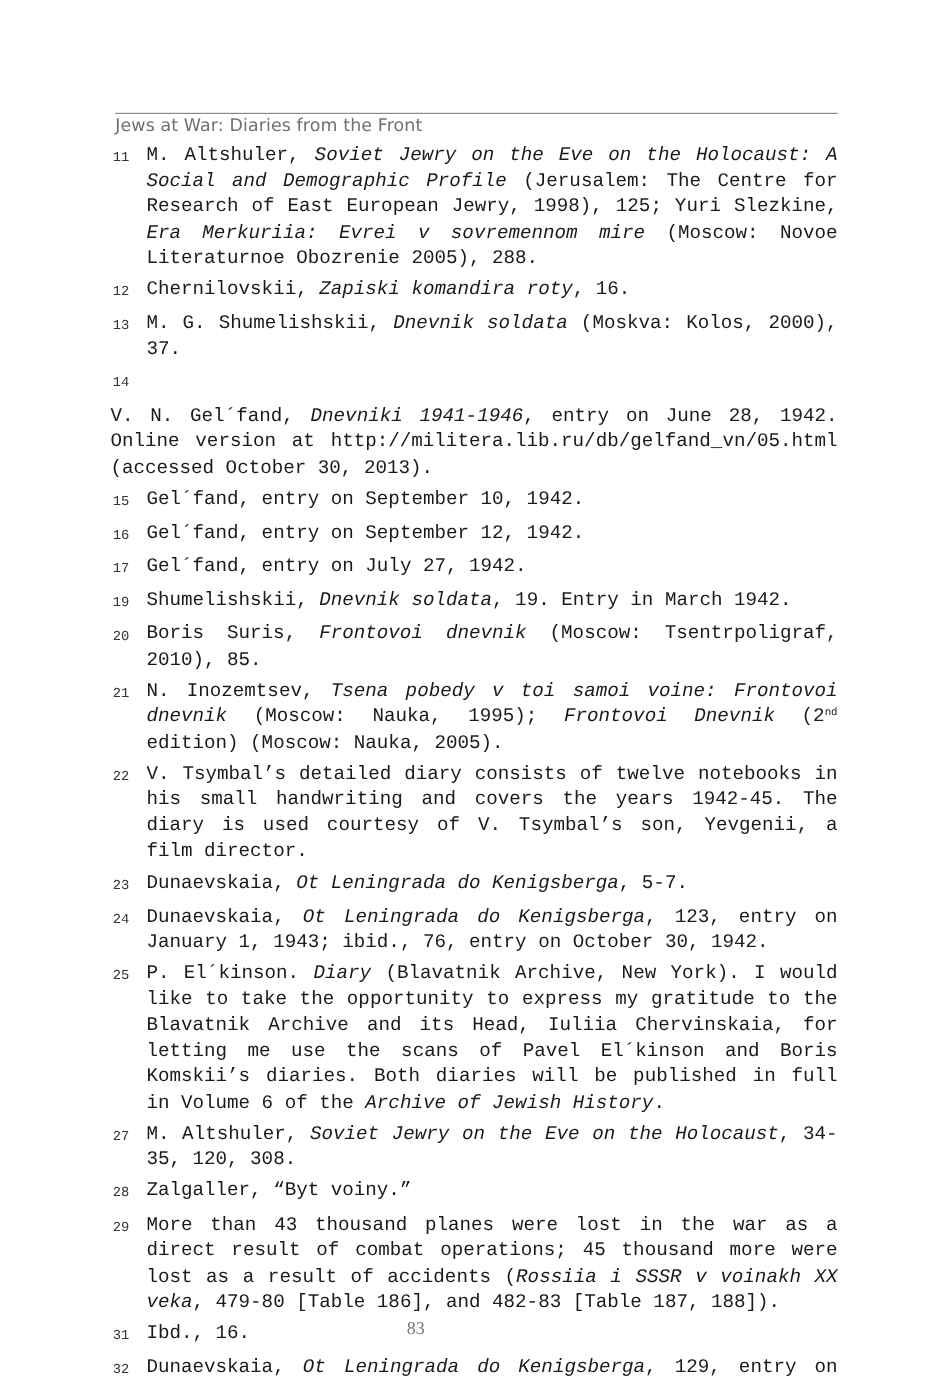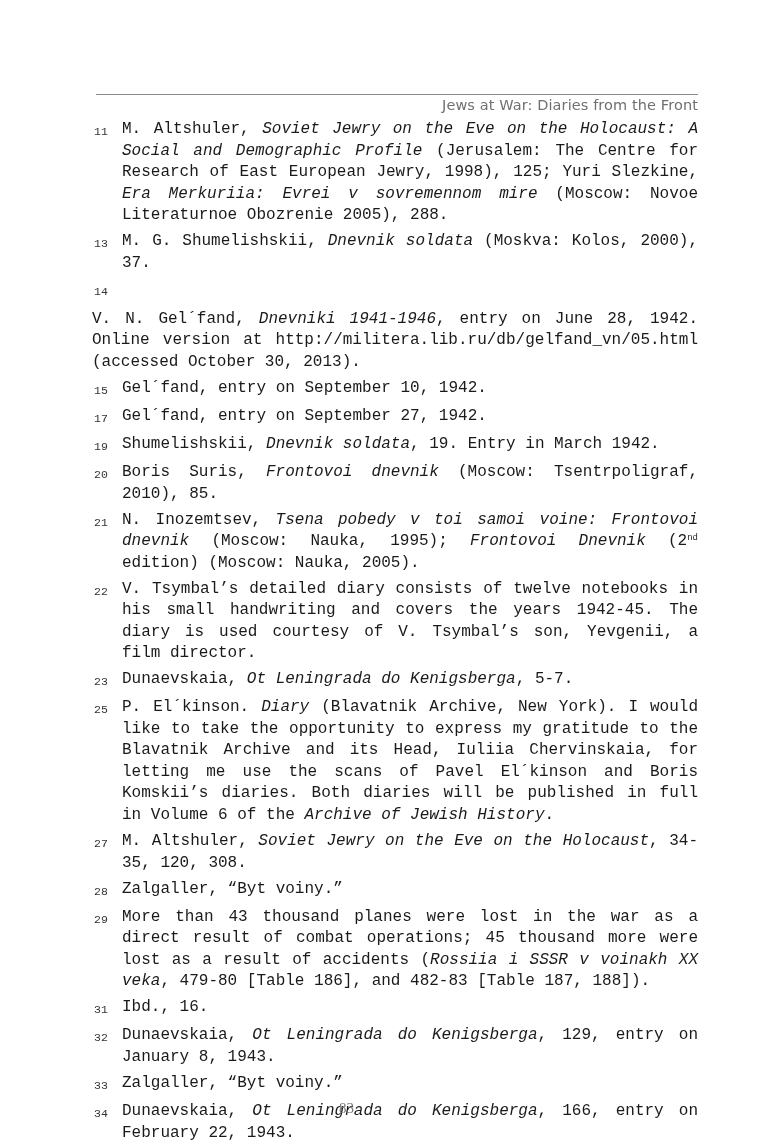--- a/index.html
+++ b/index.html
@@ -1,20 +1,20 @@
 <!DOCTYPE html>
 <html><head>
   <meta charset="utf-8">
   <style>
     html, body { margin: 0; padding: 0; background: #ffffff; }
     body { width: 777px; height: 1147px; position: relative; overflow: hidden; }
     .page { position: absolute; left: 0; top: 0; width: 777px; height: 1147px; background: #fff; }
     .rule { position: absolute; left: 96px; top: 94px; width: 602px; height: 0; border-top: 1px solid #8a8a8a; }
     .running-head {
-      position: absolute; left: 96px; top: 97px; width: 602px; text-align: right;
+      position: absolute; left: 96px; top: 97px; width: 602px; text-align: left;
       font-family: "DejaVu Sans", sans-serif; font-size: 14.5px; color: #707070; letter-spacing: 0.1px;
     }
     .notes { position: absolute; left: 92px; top: 119px; width: 606px; }
     .note {
       display: flex; font-family: Liberation Mono, monospace; font-size: 16px; line-height: 21.5px; color: #1a1a1a;
       margin-bottom: 4.6px;
     }
     .num { width: 28px; flex: 0 0 28px; font-size: 11.5px; color: #333; text-align: left; padding-left: 2px; padding-top: 2px; }
     .txt { flex: 1; text-align: justify; }
     .txt i { font-style: italic; }
@@ -30,54 +30,66 @@
 <div class="page">
   <div class="rule"></div>
   <div class="running-head">Jews at War: Diaries from the Front</div>
 
   <div class="notes" id="notes">
       <div class="note">
         <span class="num">11</span>
         <span class="txt"><span>M. Altshuler, </span><i>Soviet Jewry on the Eve on the Holocaust: A Social and Demographic Profile</i><span> (Jerusalem: The Centre for Research of East European Jewry, 1998), 125; Yuri Slezkine, </span><i>Era Merkuriia: Evrei v sovremennom mire</i><span> (Moscow: Novoe Literaturnoe Obozrenie 2005), 288.</span></span>
       </div>
       <div class="note">
+        <span class="num">12</span>
+        <span class="txt"><span>Chernilovskii, </span><i>Zapiski komandira roty</i><span>, 16.</span></span>
+      </div>
+      <div class="note">
         <span class="num">13</span>
         <span class="txt"><span>M. G. Shumelishskii, </span><i>Dnevnik soldata</i><span> (Moskva: Kolos, 2000), 37.</span></span>
       </div>
       <div class="note" style="margin-top: 2px; flex-direction: column;">
         <span class="num">14</span>
         <span class="txt"><span>V. N. Gel´fand, </span><i>Dnevniki 1941-1946</i><span>, entry on June 28, 1942. Online version at http://militera.lib.ru/db/gelfand_vn/05.html (accessed October 30, 2013).</span></span>
       </div>
       <div class="note">
         <span class="num">15</span>
         <span class="txt"><span>Gel´fand, entry on September 10, 1942.</span></span>
       </div>
       <div class="note">
+        <span class="num">16</span>
+        <span class="txt"><span>Gel´fand, entry on September 12, 1942.</span></span>
+      </div>
+      <div class="note">
         <span class="num">17</span>
-        <span class="txt"><span>Gel´fand, entry on September 27, 1942.</span></span>
+        <span class="txt"><span>Gel´fand, entry on July 27, 1942.</span></span>
       </div>
       <div class="note">
         <span class="num">19</span>
         <span class="txt"><span>Shumelishskii, </span><i>Dnevnik soldata</i><span>, 19. Entry in March 1942.</span></span>
       </div>
       <div class="note">
         <span class="num">20</span>
         <span class="txt"><span>Boris Suris, </span><i>Frontovoi dnevnik</i><span> (Moscow: Tsentrpoligraf, 2010), 85.</span></span>
       </div>
       <div class="note" style="margin-top: 2px;">
         <span class="num">21</span>
         <span class="txt"><span>N. Inozemtsev, </span><i>Tsena pobedy v toi samoi voine: Frontovoi dnevnik</i><span> (Moscow: Nauka, 1995); </span><i>Frontovoi Dnevnik</i><span> (2</span><sup>nd</sup><span> edition) (Moscow: Nauka, 2005).</span></span>
       </div>
       <div class="note" style="margin-top: 2px;">
         <span class="num">22</span>
         <span class="txt"><span>V. Tsymbal’s detailed diary consists of twelve notebooks in his small handwriting and covers the years 1942-45. The diary is used courtesy of V. Tsymbal’s son, Yevgenii, a film director.</span></span>
       </div>
       <div class="note">
         <span class="num">23</span>
         <span class="txt"><span>Dunaevskaia, </span><i>Ot Leningrada do Kenigsberga</i><span>, 5-7.</span></span>
+      </div>
+      <div class="note" style="margin-top: 2px;">
+        <span class="num">24</span>
+        <span class="txt"><span>Dunaevskaia, </span><i>Ot Leningrada do Kenigsberga</i><span>, 123, entry on January 1, 1943; ibid., 76, entry on October 30, 1942.</span></span>
       </div>
       <div class="note" style="margin-top: 2px;">
         <span class="num">25</span>
         <span class="txt"><span>P. El´kinson. </span><i>Diary</i><span> (Blavatnik Archive, New York). I would like to take the opportunity to express my gratitude to the Blavatnik Archive and its Head, Iuliia Chervinskaia, for letting me use the scans of Pavel El´kinson and Boris Komskii’s diaries. Both diaries will be published in full in Volume 6 of the </span><i>Archive of Jewish History</i><span>.</span></span>
       </div>
       <div class="note">
         <span class="num">27</span>
         <span class="txt"><span>M. Altshuler, </span><i>Soviet Jewry on the Eve on the Holocaust</i><span>, 34-35, 120, 308.</span></span>
       </div>
       <div class="note">

